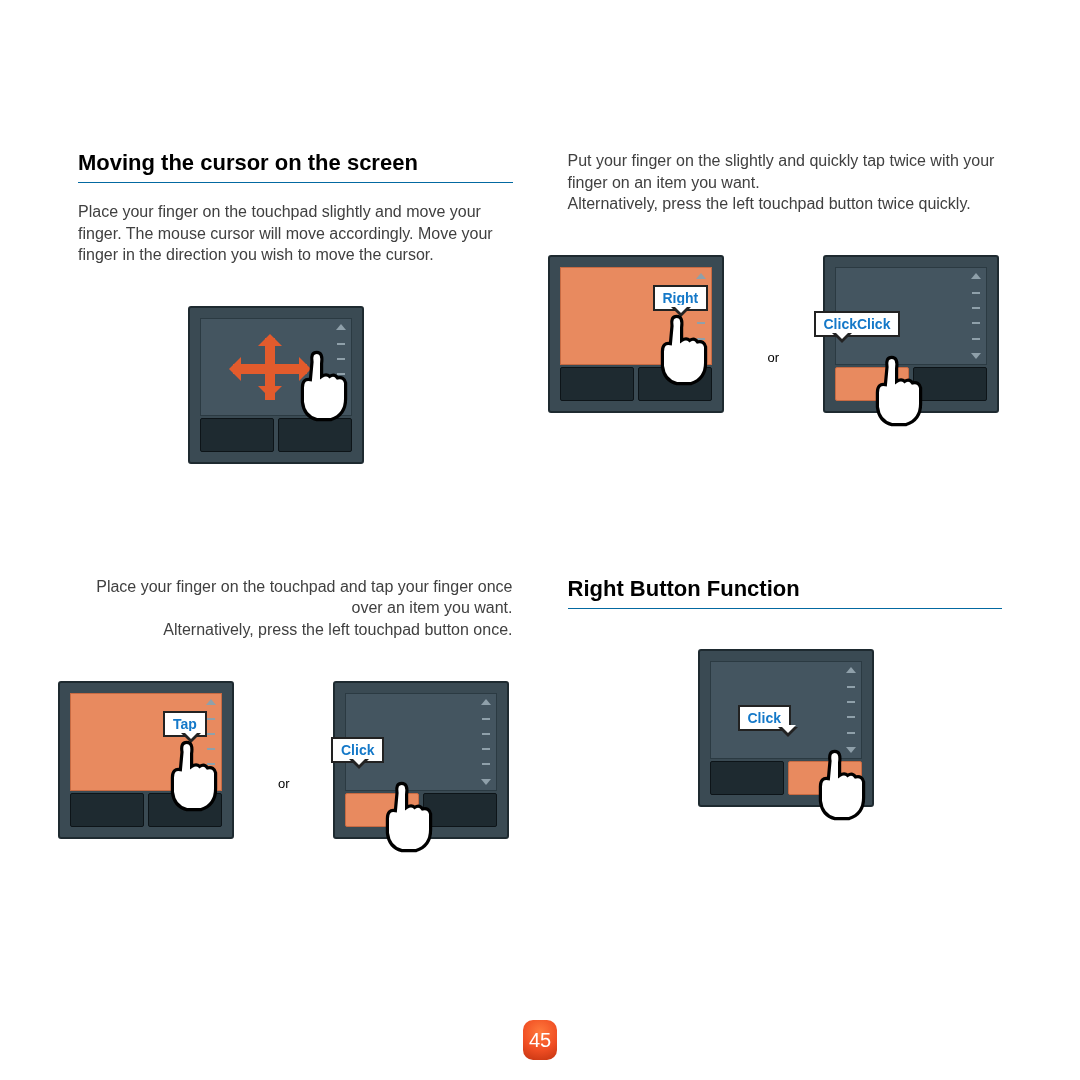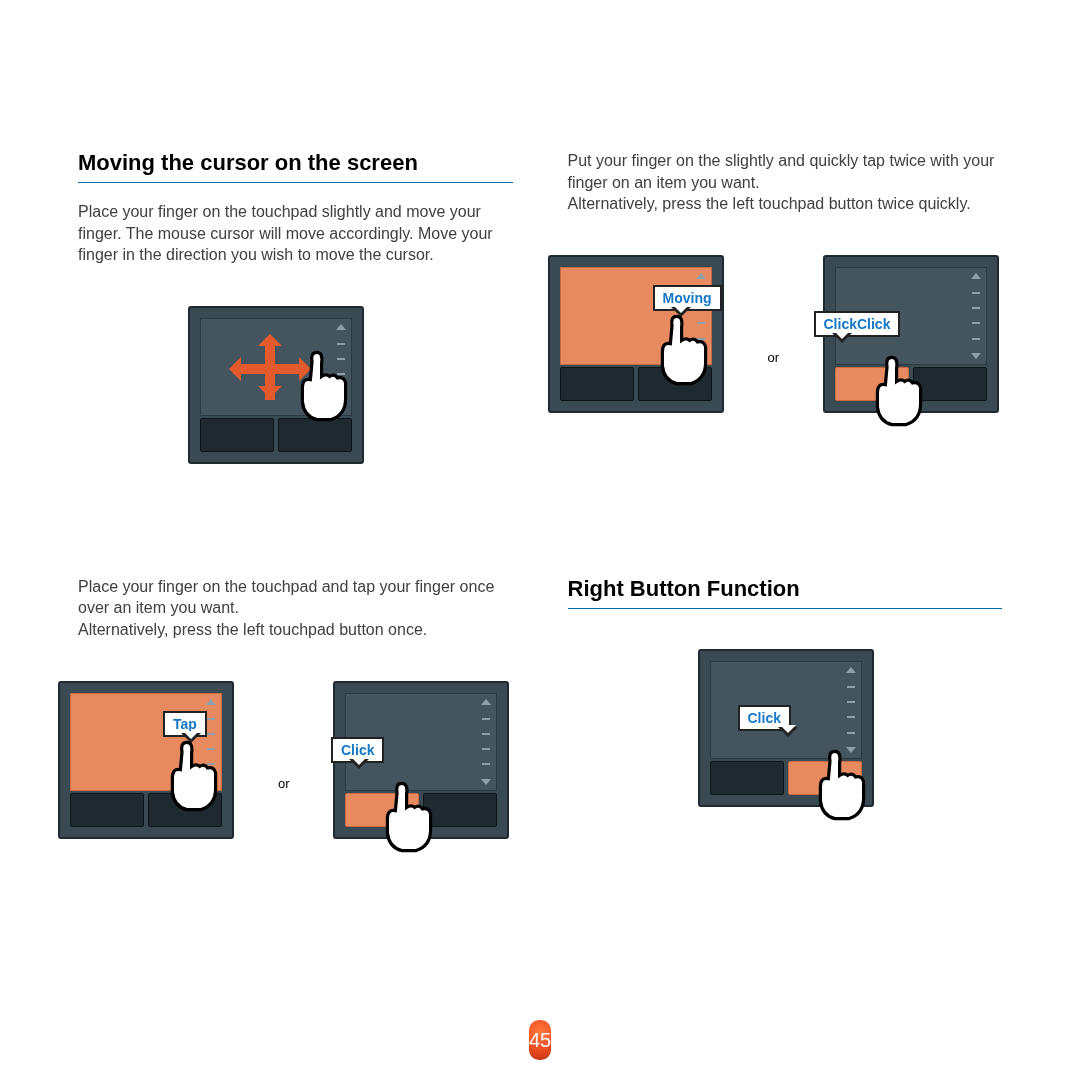--- a/index.html
+++ b/index.html
@@ -88,21 +88,21 @@
   }
   .callout .tail {
     position:absolute; width:0;height:0; border:10px solid transparent;
   }
   .callout .tail.bl { left:16px; bottom:-18px; border-top-color:#222;}
   .callout .tail.bl::after{content:"";position:absolute;left:-8px;top:-12px;width:0;height:0;border:8px solid transparent;border-top-color:#fff;}
   .or { position:absolute; font-size:13px; font-weight:normal; color:#000;}
   
   .pagenum {
     position:absolute; left:50%; bottom:20px; transform:translateX(-50%);
-    width:22px; height:40px; border-radius:10px;
+    width:34px; height:40px; border-radius:10px;
     background: radial-gradient(circle at 50% 30%, #ff7a3c 0%, #f04e23 55%, #c23310 100%);
     color:#fff; font-size:20px; display:flex; align-items:center; justify-content:center;
   }
 </style>
 </head>
 <body>
 
 <div class="columns">
 
   <div class="section">
@@ -154,21 +154,21 @@
             <div class="bar"></div>
             <div class="bar"></div>
             <div class="tri dn"></div>
           </div>
         <div class="btns">
             <div class="bt"></div>
             <div class="bt"></div>
           </div>
       </div>
       <div class="callout" style="left:85px;top:30px;">
-        <span>Moving</span>
+        <span>Right</span>
         <div class="tail bl"></div>
       </div>
       <div class="hand" style="left:80px;top:55px;">
         <svg viewBox="0 0 100 100">
             <path d="M30 20 Q28 8 36 8 Q44 8 42 22 L42 38 Q48 34 52 38 Q58 34 62 40 Q70 38 72 46 L72 66 Q72 86 54 92 L36 92 Q20 88 18 70 L18 52 Q18 40 28 42 Z" fill="#fff" stroke="#000" stroke-width="4"></path>
           </svg>
       </div>
       <div class="or" style="left:200px;top:95px;">or</div>
 
       <div class="pad" style="left:255px;top:0;">
@@ -192,21 +192,21 @@
       </div>
       <div class="hand" style="left:295px;top:96px;">
         <svg viewBox="0 0 100 100">
             <path d="M30 20 Q28 8 36 8 Q44 8 42 22 L42 38 Q48 34 52 38 Q58 34 62 40 Q70 38 72 46 L72 66 Q72 86 54 92 L36 92 Q20 88 18 70 L18 52 Q18 40 28 42 Z" fill="#fff" stroke="#000" stroke-width="4"></path>
           </svg>
       </div>
     </div>
   </div>
 
   <div class="section">
-    <p class="body" style="white-space:pre-line;">Place your finger on the touchpad and tap your finger once over an item you want.
+    <p class="body" style="white-space:pre-line;text-align:right;">Place your finger on the touchpad and tap your finger once over an item you want.
 Alternatively, press the left touchpad button once.</p>
     <div class="illus">
       <div class="pad" style="left:-20px;top:0;">
         <div class="surface orange"></div>
         <div class="scroll">
             <div class="tri up"></div>
             <div class="bar"></div>
             <div class="bar"></div>
             <div class="bar"></div>
             <div class="bar"></div>

